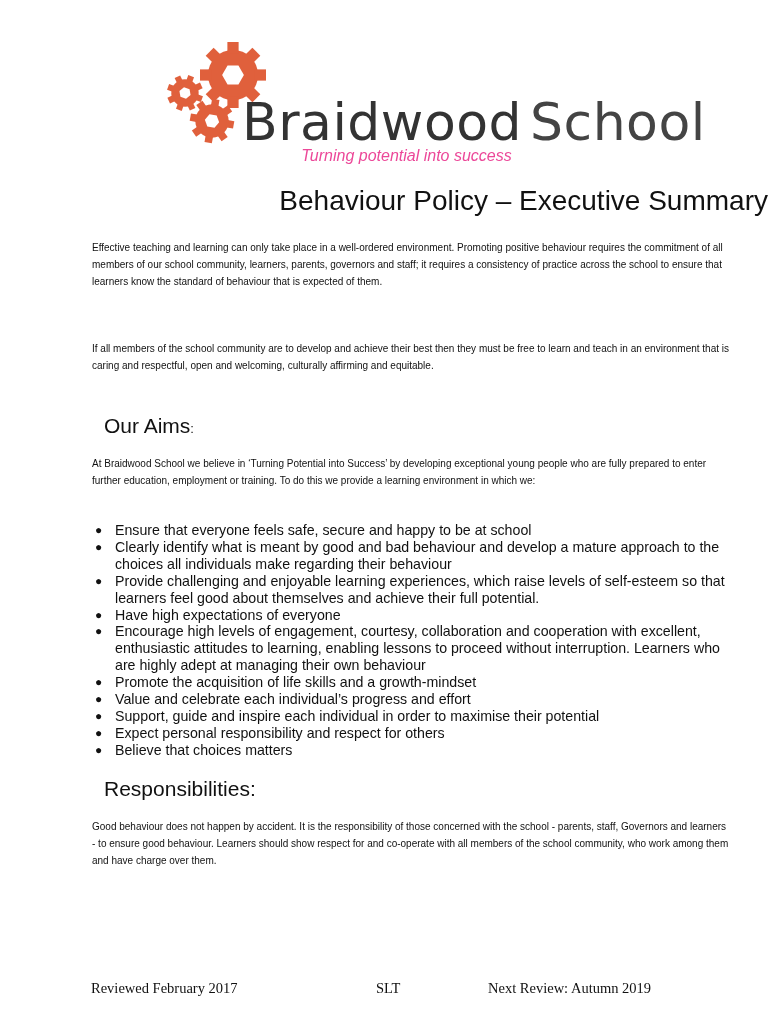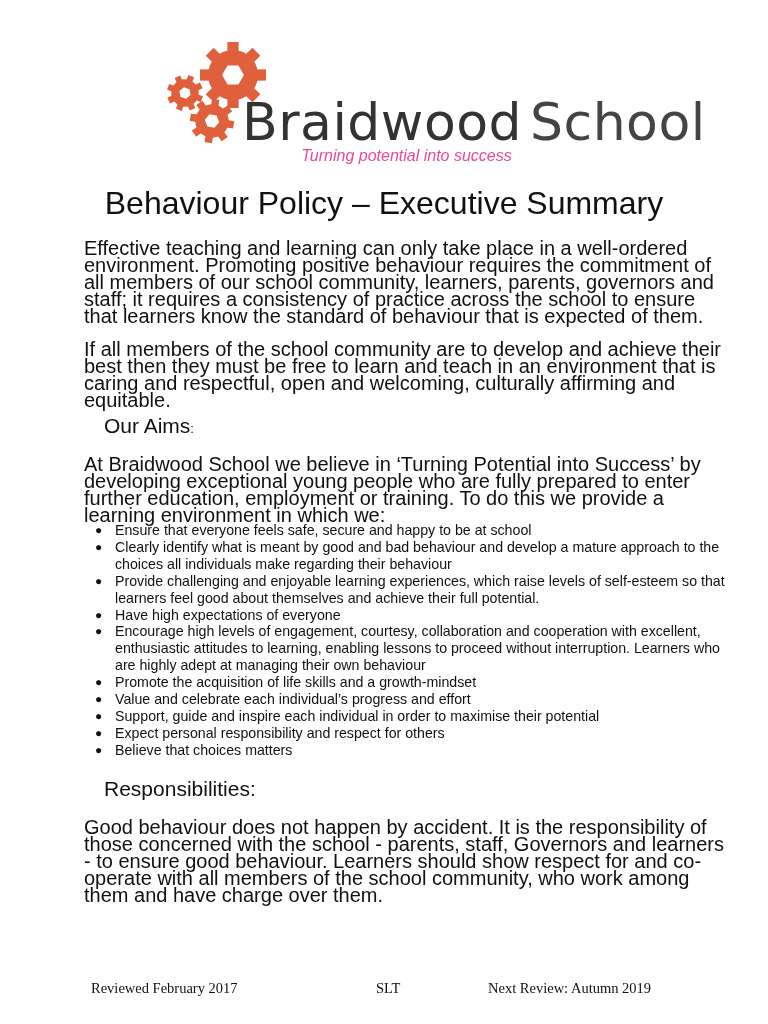--- a/index.html
+++ b/index.html
@@ -13,24 +13,24 @@
     position: absolute; left: 82px; top: 62px; font-family: "DejaVu Sans", sans-serif;
     font-size: 52px; color: #333; letter-spacing: 0.5px; white-space: nowrap; font-weight: normal;
   }
   .brand .b1 { font-weight: normal; }
   .brand .b2 { color: #444; font-weight: normal; margin-left: 8px; }
   .tagline {
     position: absolute; left: 0; width: 768px; top: 147px; text-align: center;
     font-style: italic; font-size: 16px; color: #ec4899; padding-left: 45px; box-sizing: border-box;
   }
   .title {
-    position: absolute; left: 0; width: 768px; top: 185px; text-align: center;
-    font-size: 32px; color: #111; white-space: nowrap;
+    position: absolute; left: 0; width: 768px; top: 185px; text-align: right;
+    font-size: 28px; color: #111; white-space: nowrap;
   }
-  .body-block { position: absolute; left: 84px; width: 640px; font-size: 20px; line-height: 16.9px; }
+  .body-block { position: absolute; left: 92px; width: 640px; font-size: 10px; line-height: 16.9px; }
   .body-block p { margin: 0; }
   .h2 { position: absolute; left: 104px; font-size: 21px; color: #111; }
   .h2 .small-colon { font-size: 13px; }
   ul.aims { position: absolute; left: 92px; top: 522px; width: 640px; margin: 0; padding: 0; list-style: none;
     font-size: 14.2px; line-height: 16.9px; }
   ul.aims li { position: relative; padding-left: 23px; }
   ul.aims li .bullet { position: absolute; left: 3px; top: 0; font-size: 12px; }
   .footer { position: absolute; top: 980px; font-family: "Liberation Serif", serif; font-size: 14.5px; color: #111; }
 </style>
 </head>

